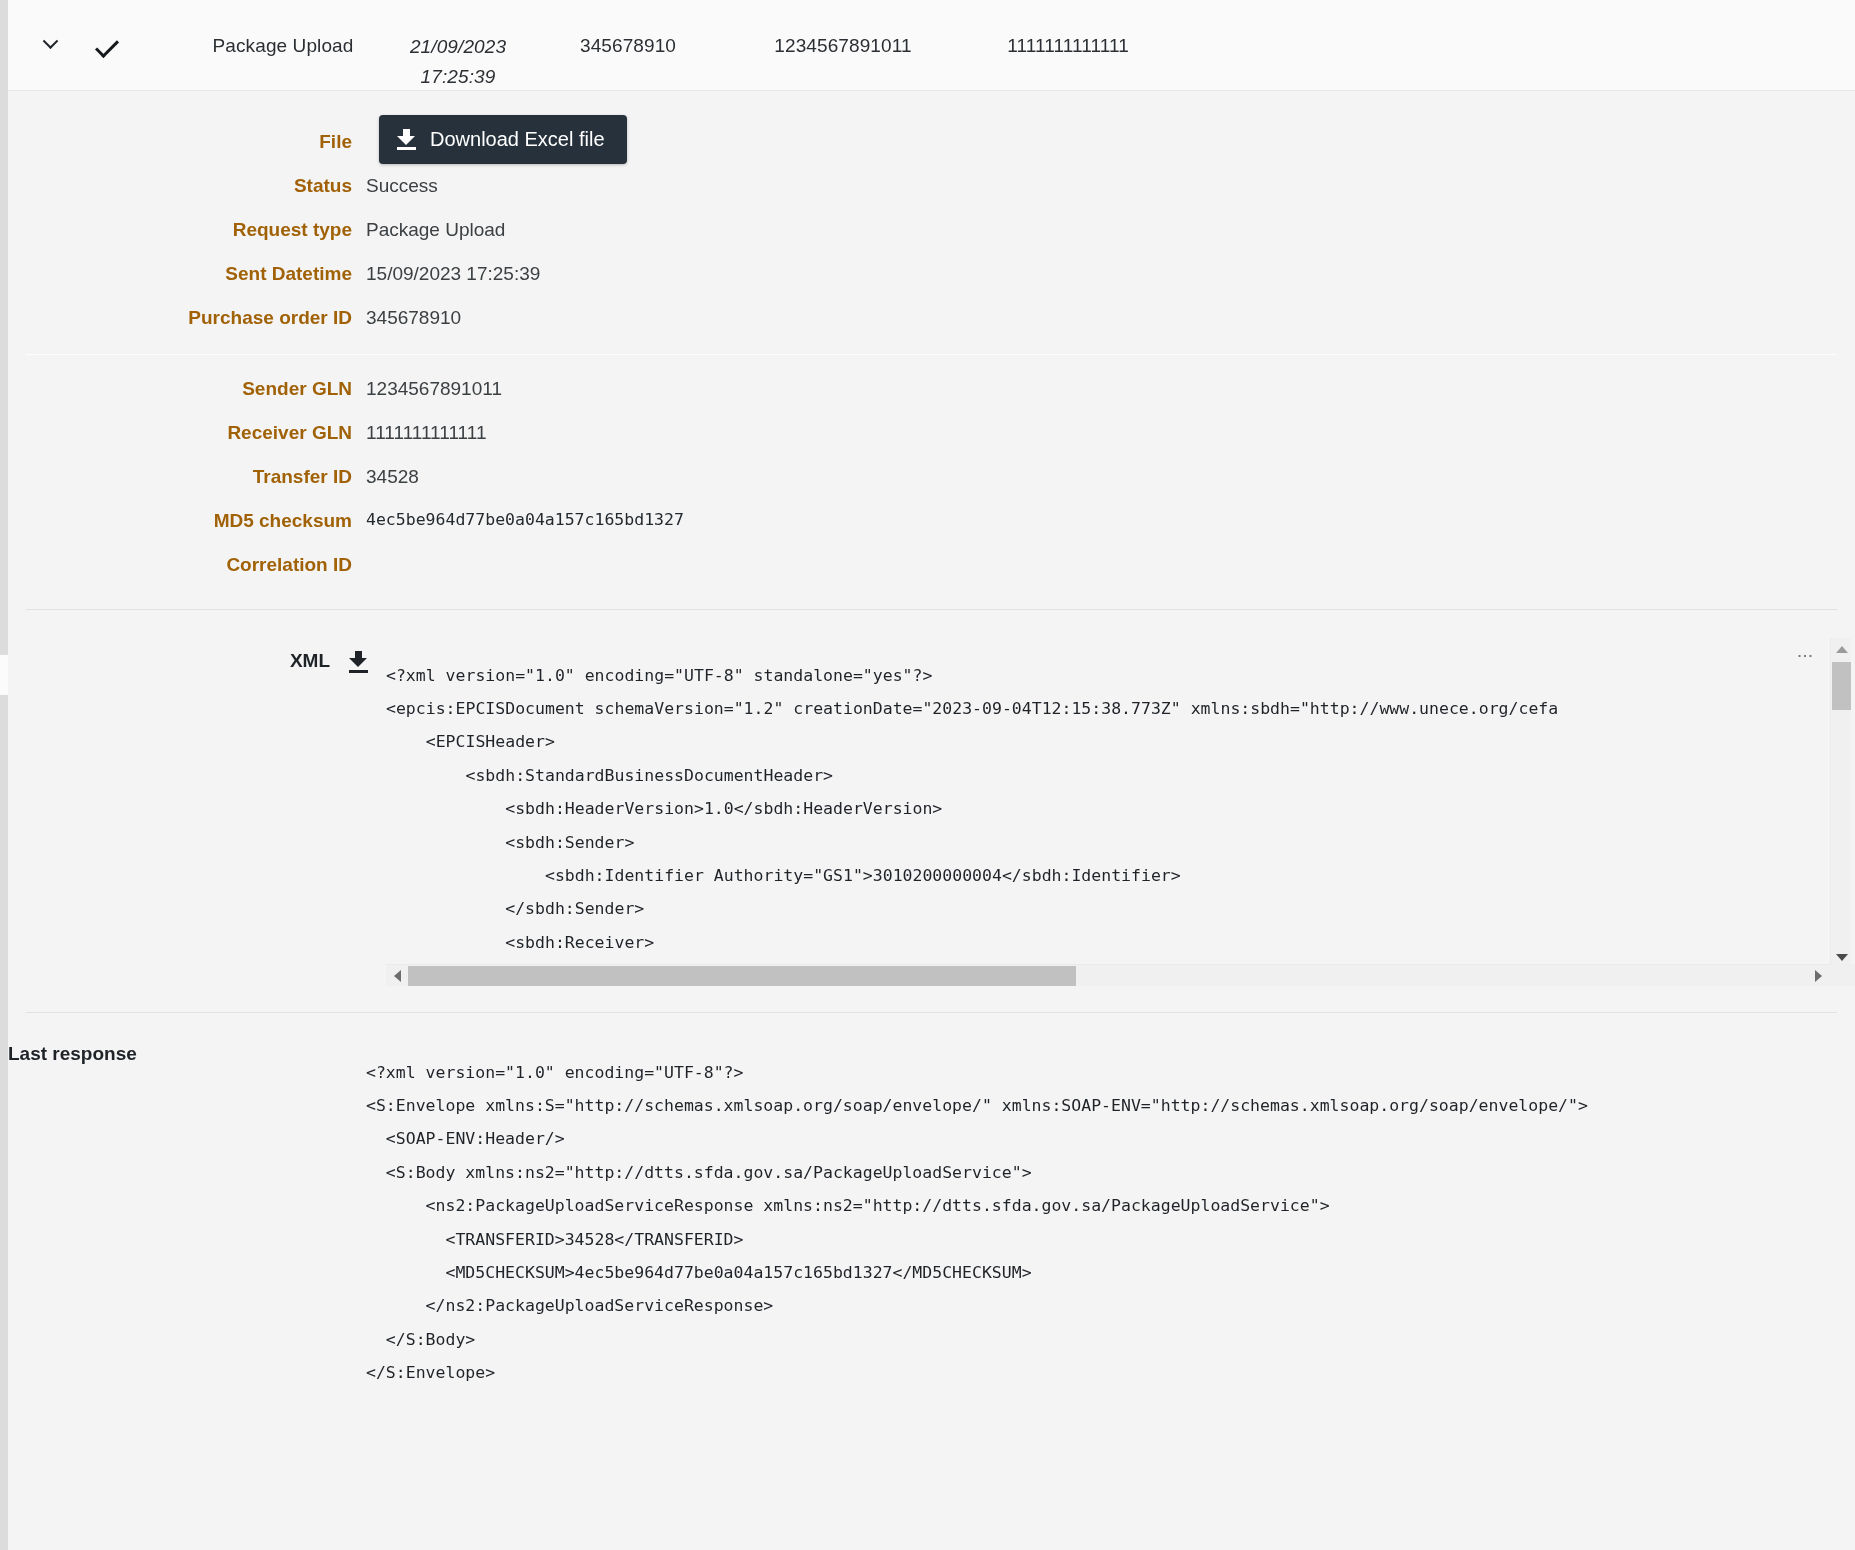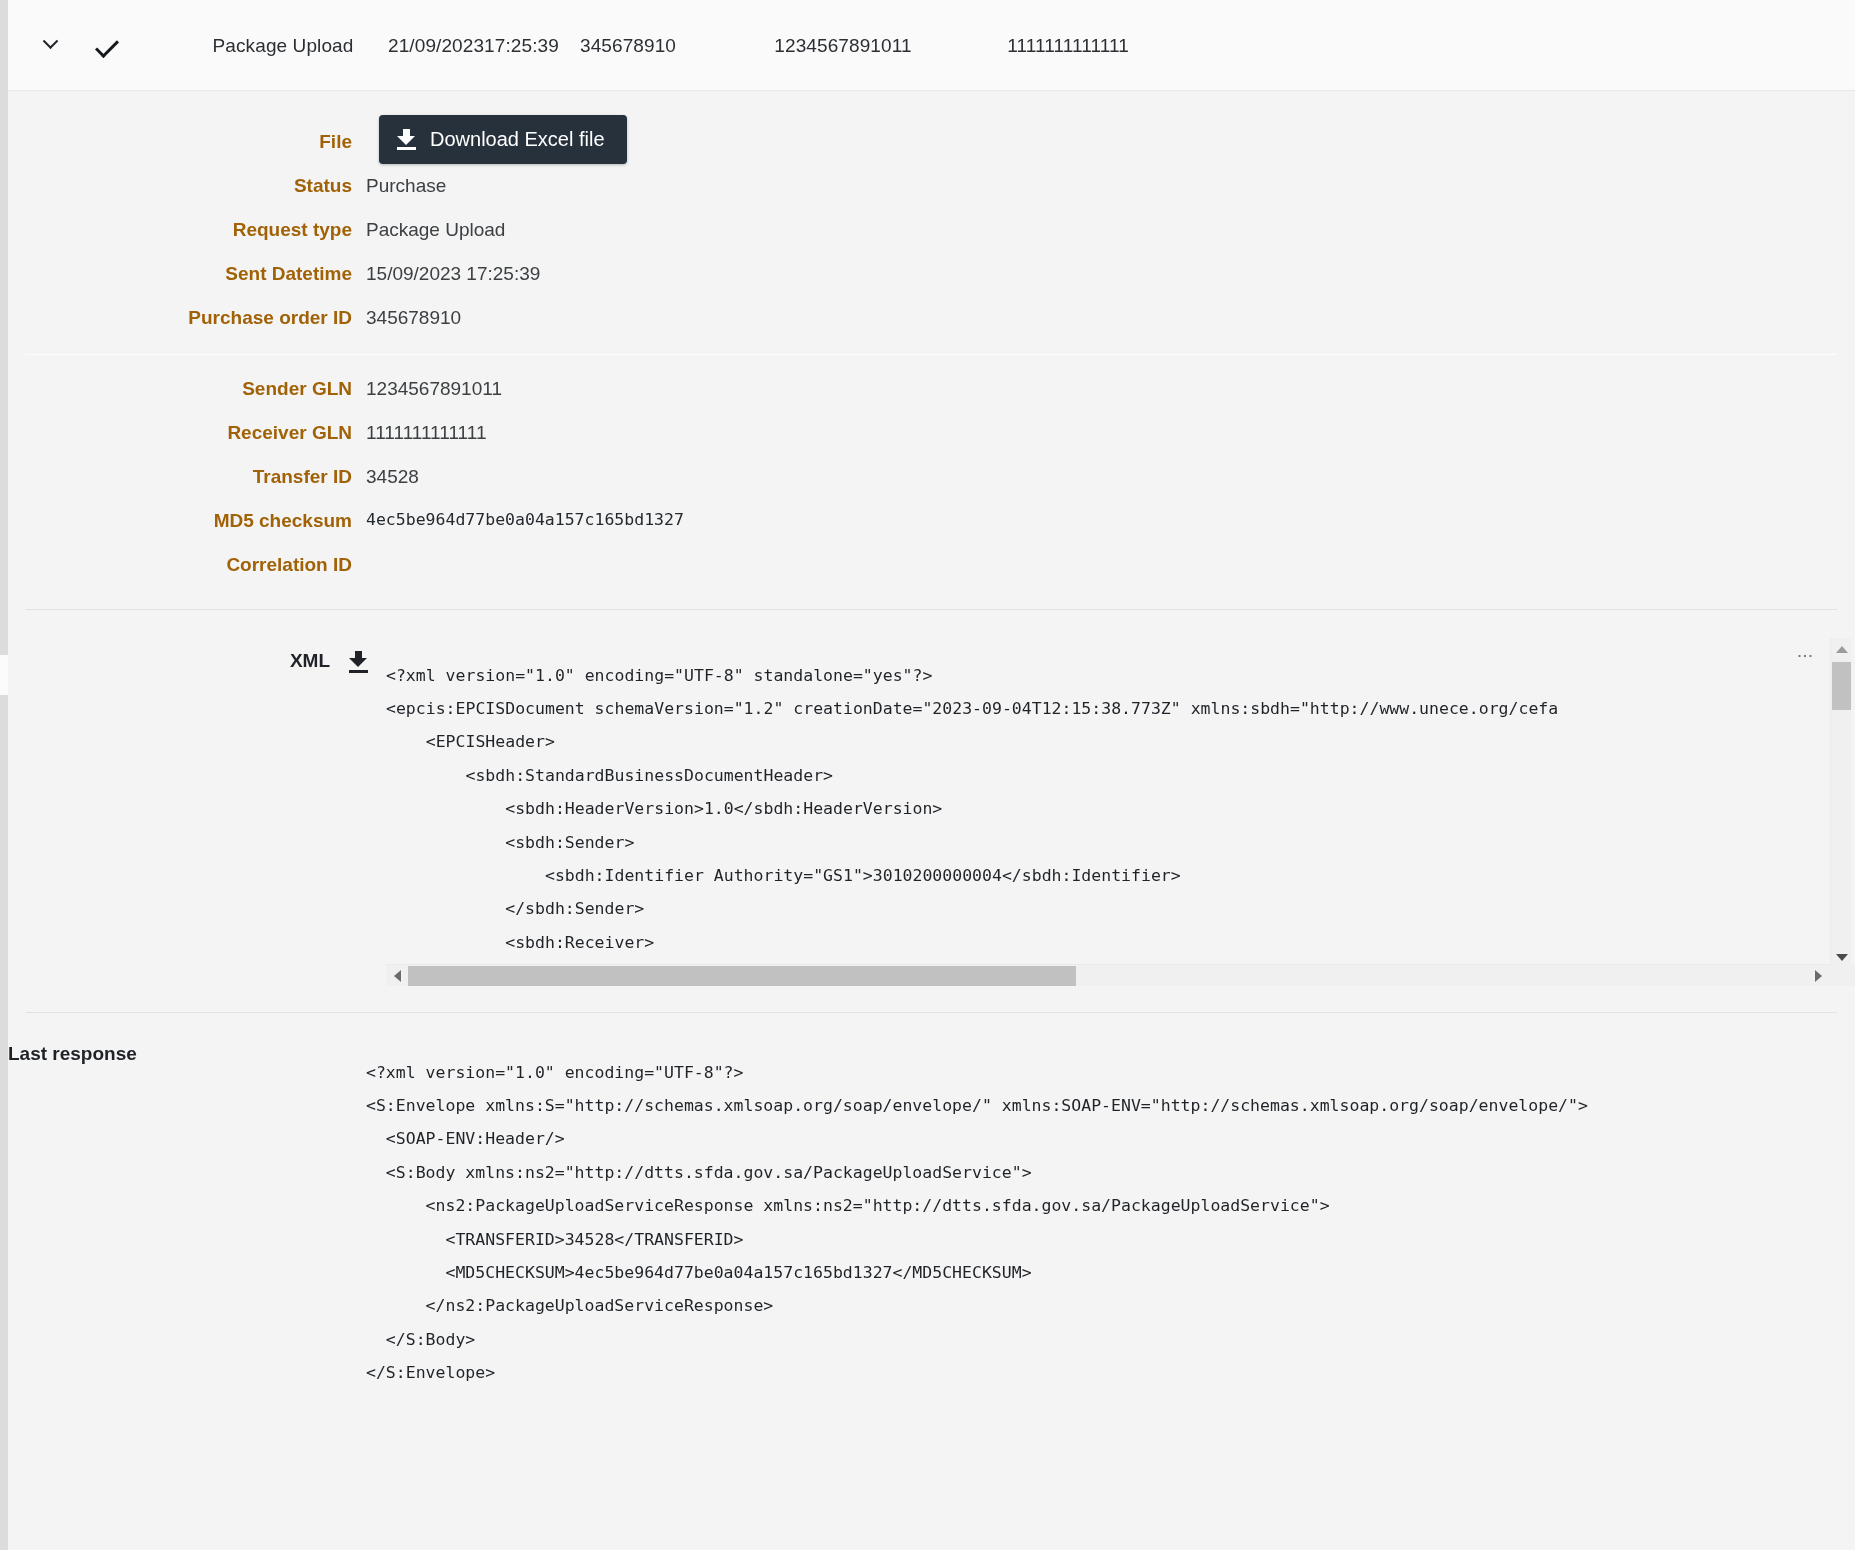--- a/index.html
+++ b/index.html
@@ -31,21 +31,21 @@
   }
   .summary-cell{
     position:absolute; top:0; height:91px;
     display:flex; align-items:center;
     font-size:19px; color:#2b2f33; font-weight:400;
     letter-spacing:.1px;
   }
   .c-expand{ left:22px; width:40px; justify-content:center; }
   .c-status{ left:76px; width:46px; justify-content:center; }
   .c-type{ left:170px; width:210px; justify-content:center; }
-  .c-date{ left:380px; width:140px; justify-content:flex-start; text-align:center; flex-direction:row; line-height:1.55; }
+  .c-date{ left:380px; width:140px; justify-content:flex-end; text-align:center; flex-direction:column; line-height:1.55;font-style:italic; }
   .c-po{   left:530px; width:180px; justify-content:center; }
   .c-sgln{ left:710px; width:250px; justify-content:center; }
   .c-rgln{ left:930px; width:260px; justify-content:center; }
 
   .chev-down{
     display:inline-block; width:11px; height:11px;
     border-right:2.2px solid #1f2328; border-bottom:2.2px solid #1f2328;
     transform:rotate(45deg) translate(-3px,-3px);
   }
   .check-mark{
@@ -229,21 +229,21 @@
               <span class="head"></span>
               <span class="base"></span>
           </span>
           <span>Download Excel file</span>
         </button>
       </div>
     </div>
 
     <div class="field-row rowpad">
       <div class="field-label">Status</div>
-      <div class="field-value">Purchase</div>
+      <div class="field-value">Success</div>
     </div>
 
     <div class="field-row rowpad">
       <div class="field-label">Request type</div>
       <div class="field-value">Package Upload</div>
     </div>
 
     <div class="field-row rowpad">
       <div class="field-label">Sent Datetime</div>
       <div class="field-value">15/09/2023 17:25:39</div>

